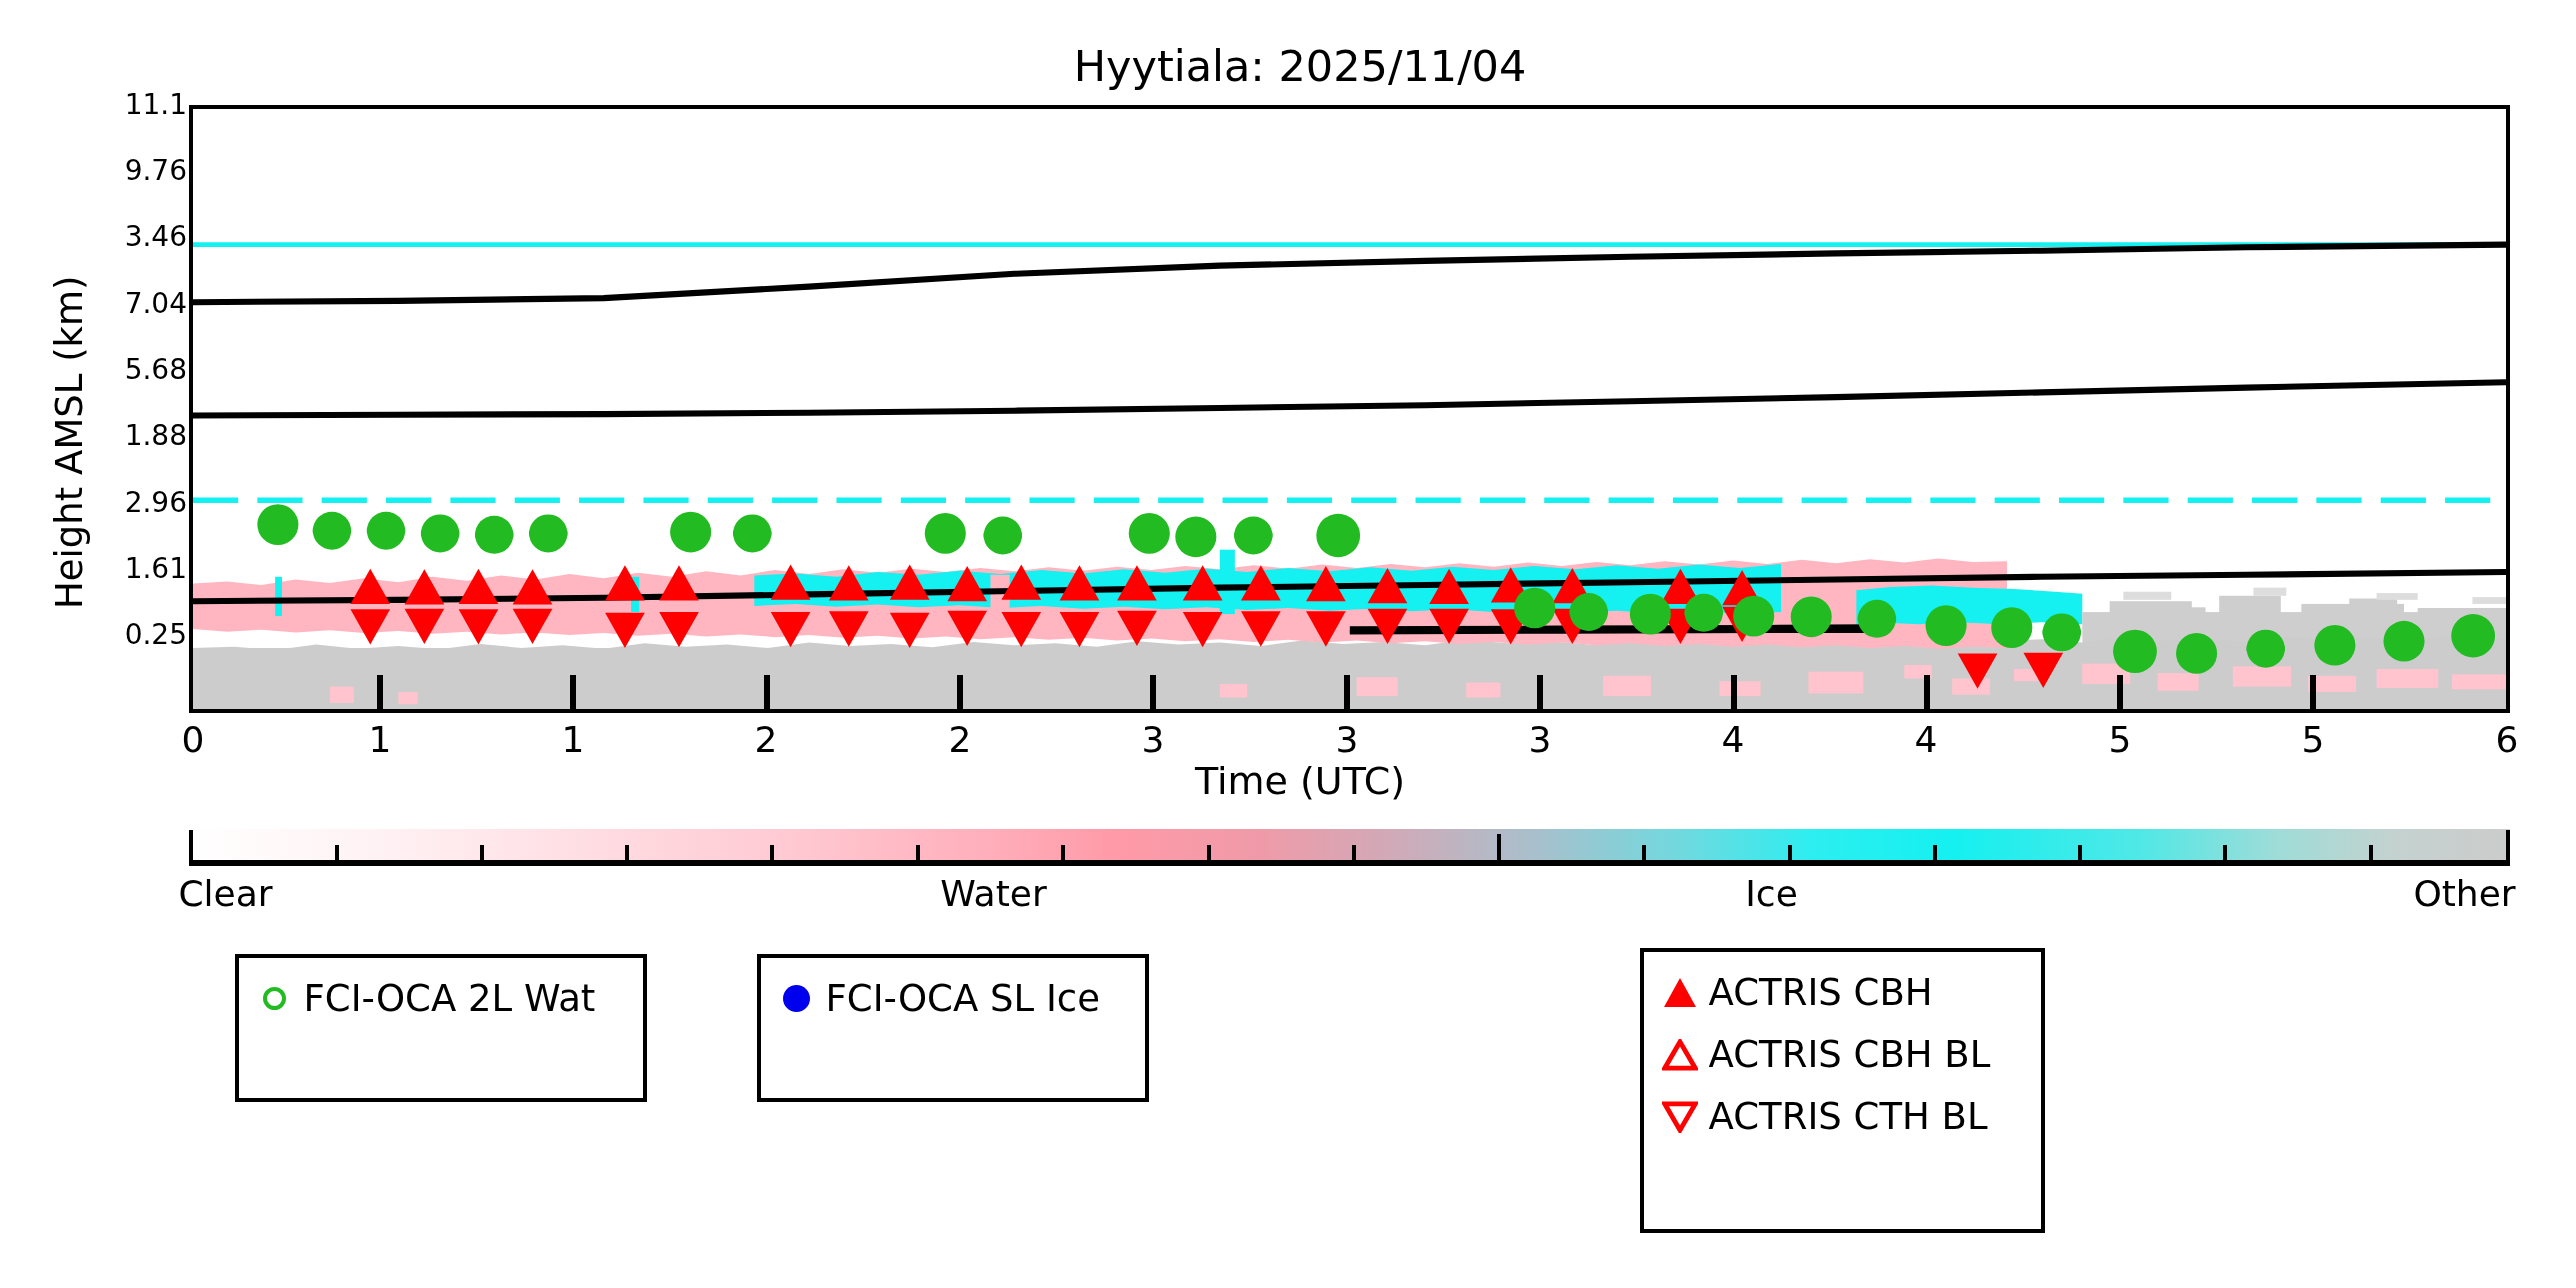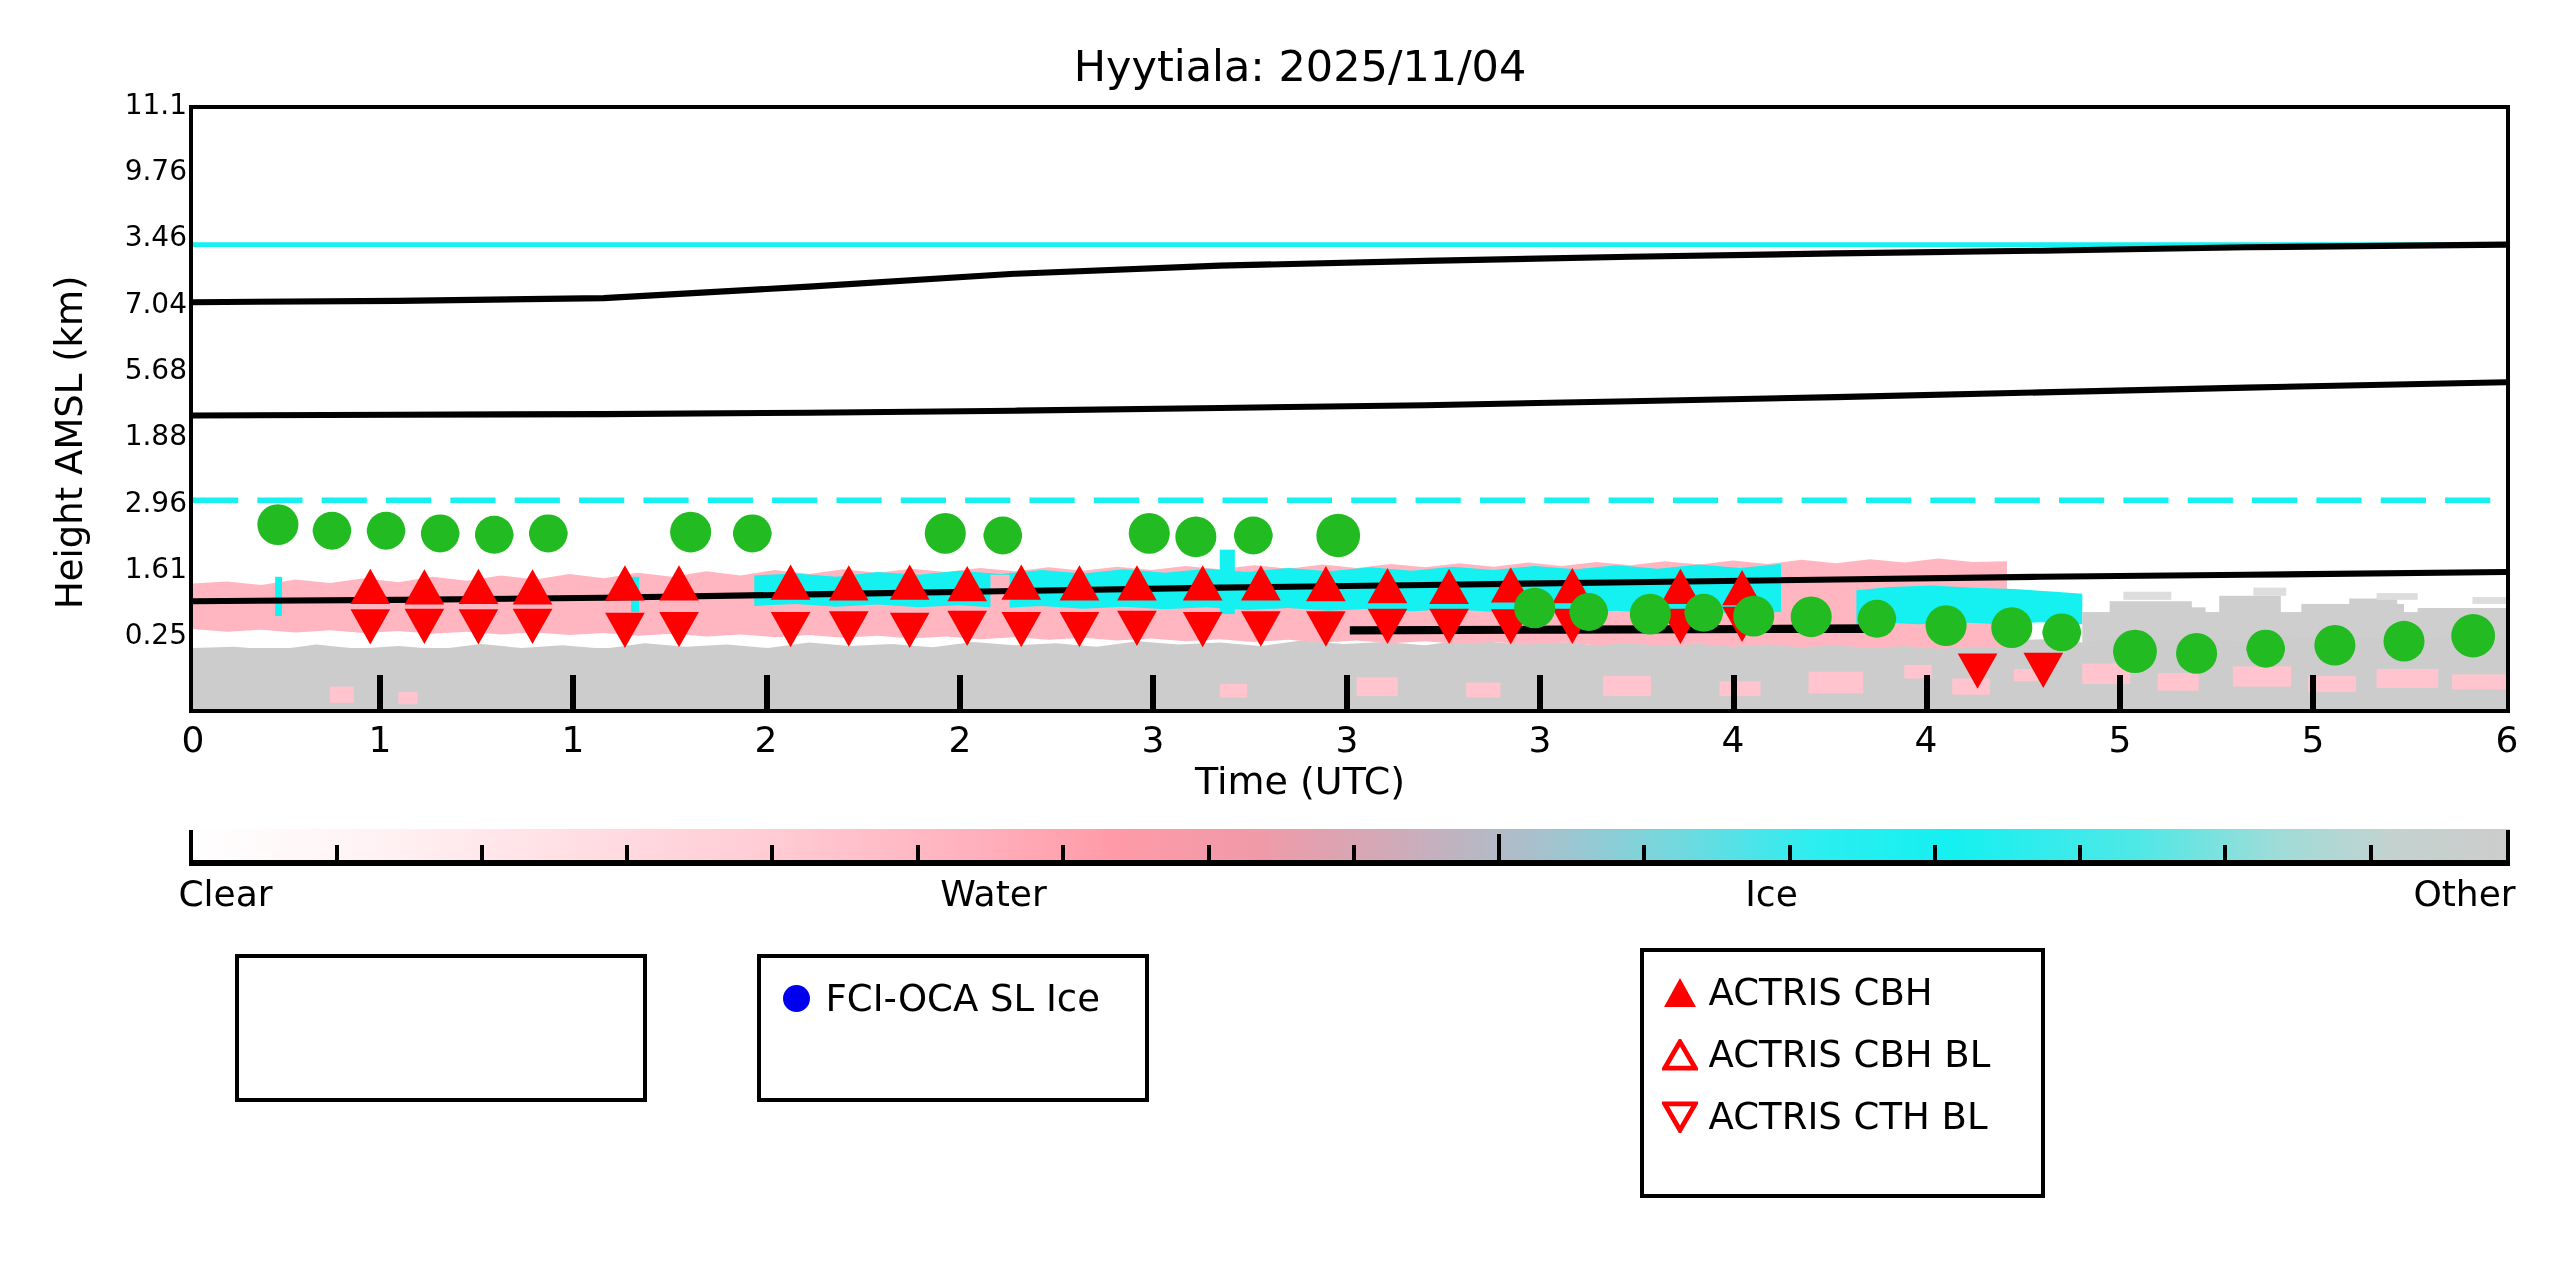--- a/index.html
+++ b/index.html
@@ -514,32 +514,38 @@
   <div class="cbtick" style="left:2211px;"></div>
   <div class="cbtick" style="left:2357px;"></div>
   <div class="cbtick end" style="left:2494px;"></div>
 
   <div class="cb-label" style="left:213px;">Clear</div>
   <div class="cb-label" style="left:981px;">Water</div>
   <div class="cb-label" style="left:1759px;">Ice</div>
   <div class="cb-label" style="left:2452px;">Other</div>
 
   <div class="legend-box" style="left:223px; top:914px; width:412px; height:148px;">
+    <div class="legend-row">
+      <span class="legend-marker">
+        <span class="dot-open" style="border-color:#22bb22;"></span>
+      </span>
+      <span class="legend-text">FCI-OCA 2L Wat</span>
+    </div>
   </div>
 
   <div class="legend-box" style="left:745px; top:914px; width:392px; height:148px;">
     <div class="legend-row">
       <span class="legend-marker">
         <span class="dot-filled" style="background:#0000ee;"></span>
       </span>
       <span class="legend-text">FCI-OCA SL Ice</span>
     </div>
   </div>
 
-  <div class="legend-box" style="left:1628px; top:908px; width:405px; height:250px;">
+  <div class="legend-box" style="left:1628px; top:908px; width:405px; height:285px;">
     <div class="legend-row">
       <span class="legend-marker">
         <span class="tri-up-filled" style="border-bottom:29px solid #ff0000;"></span>
       </span>
       <span class="legend-text">ACTRIS CBH</span>
     </div>
     <div class="legend-row">
       <span class="legend-marker">
         <svg class="tri-open" width="36" height="32" viewBox="0 0 52 46">
           <polygon points="26,4 48,42 4,42" fill="none" stroke="#ff0000" stroke-width="7"></polygon>

